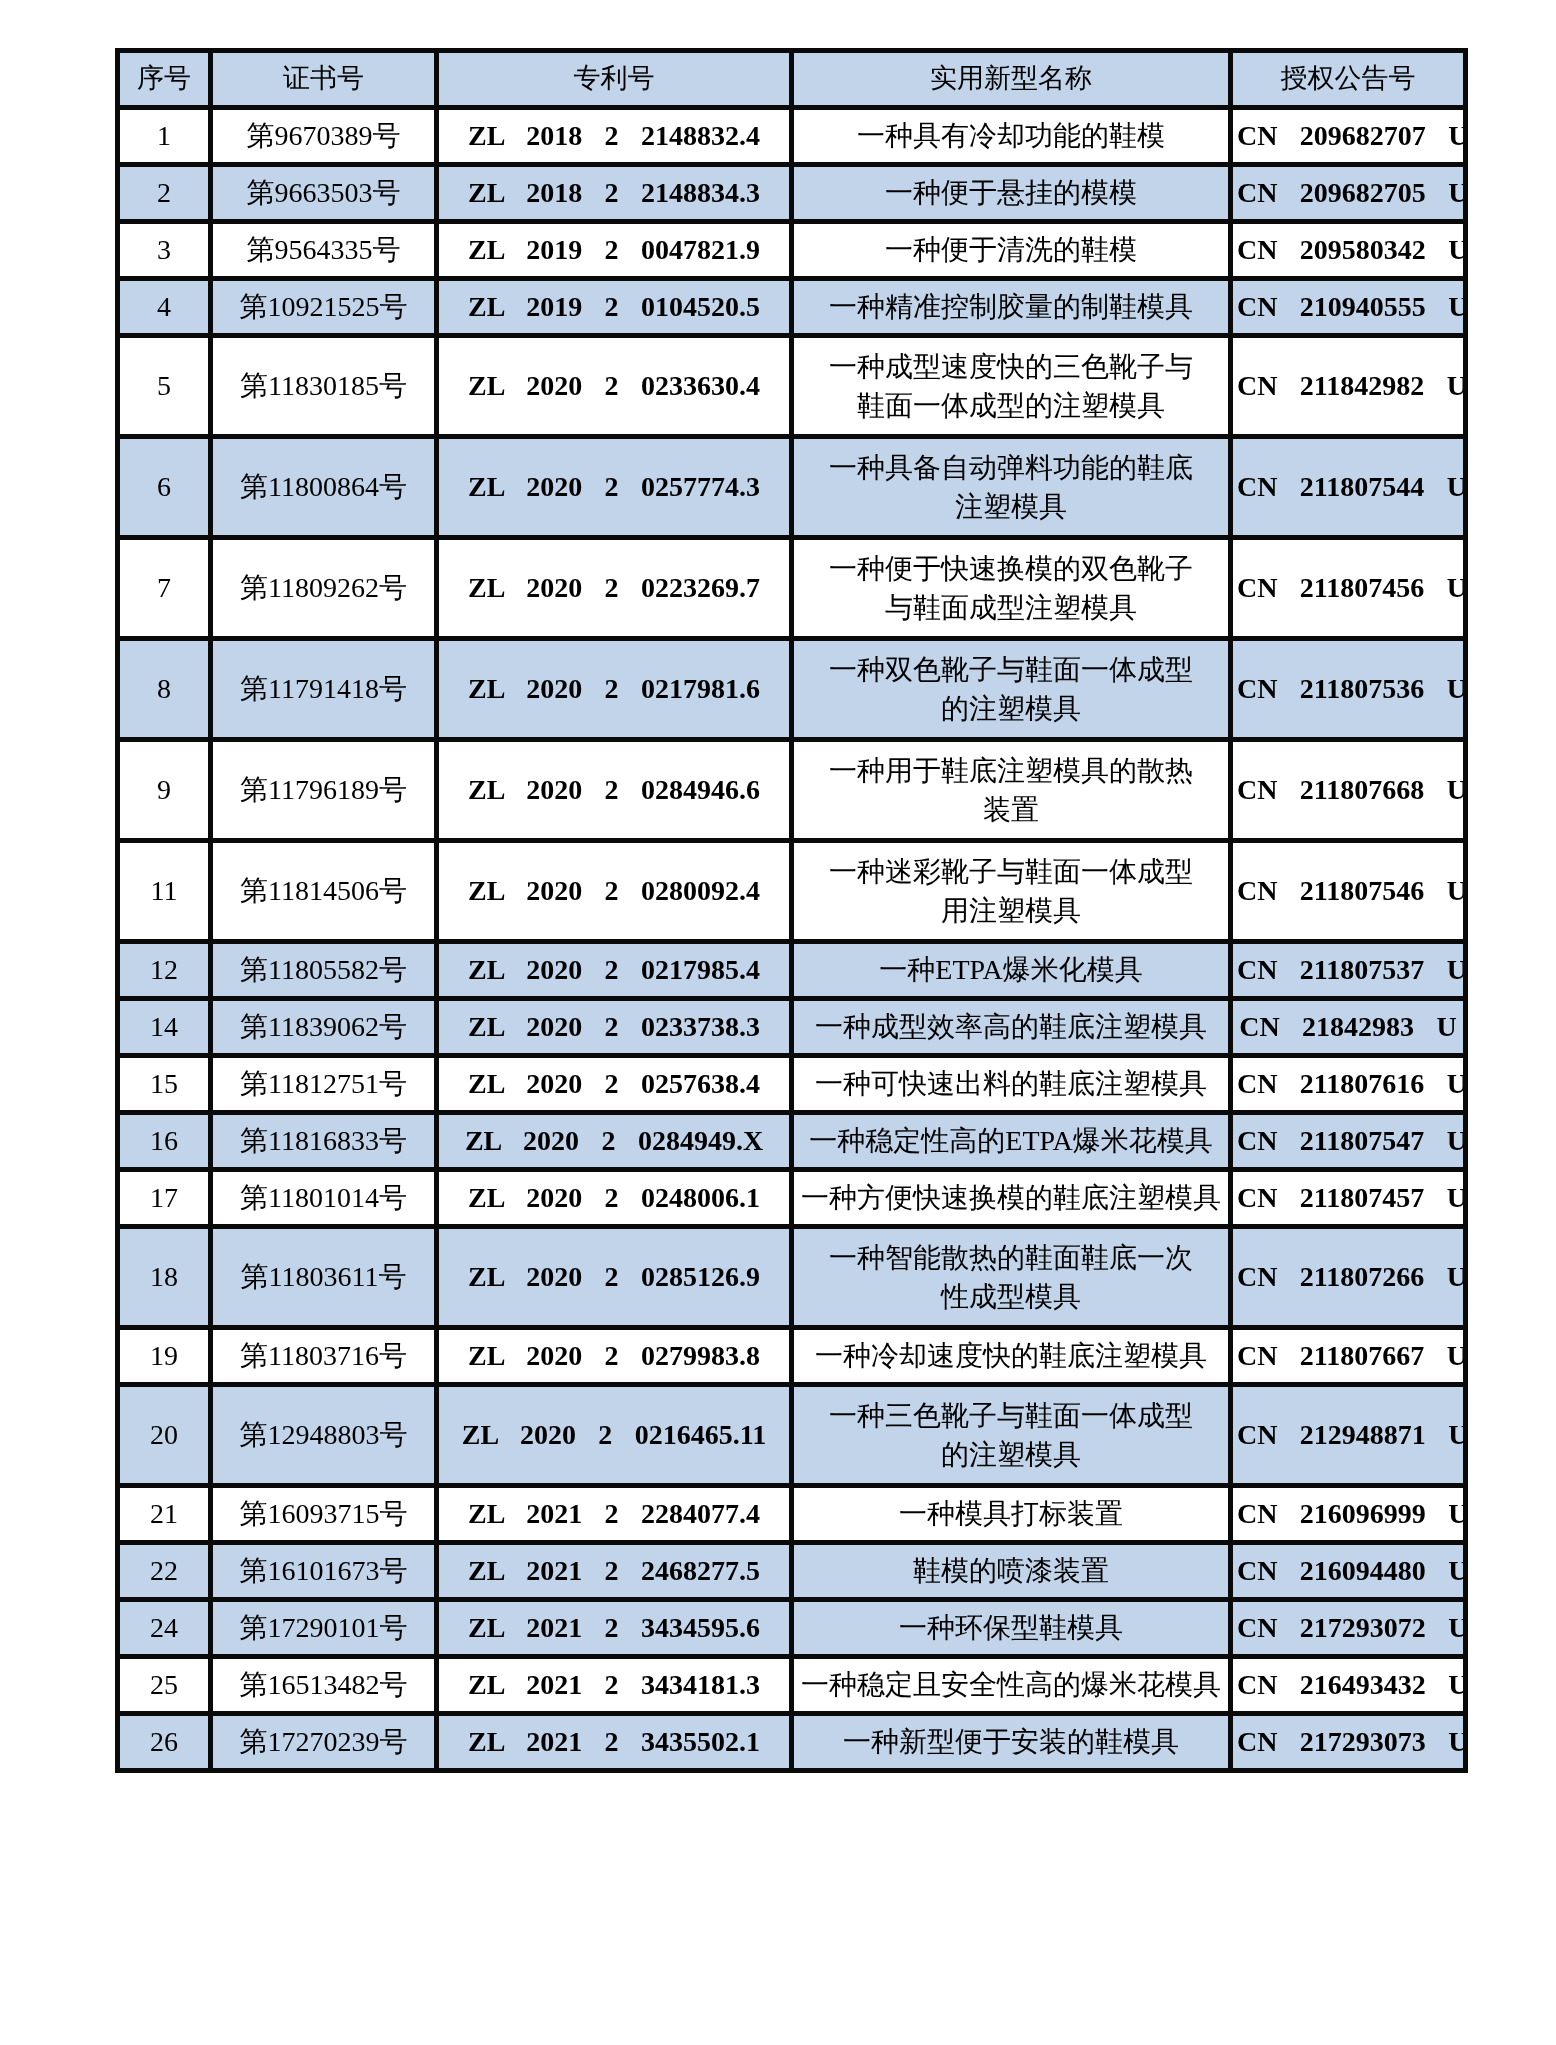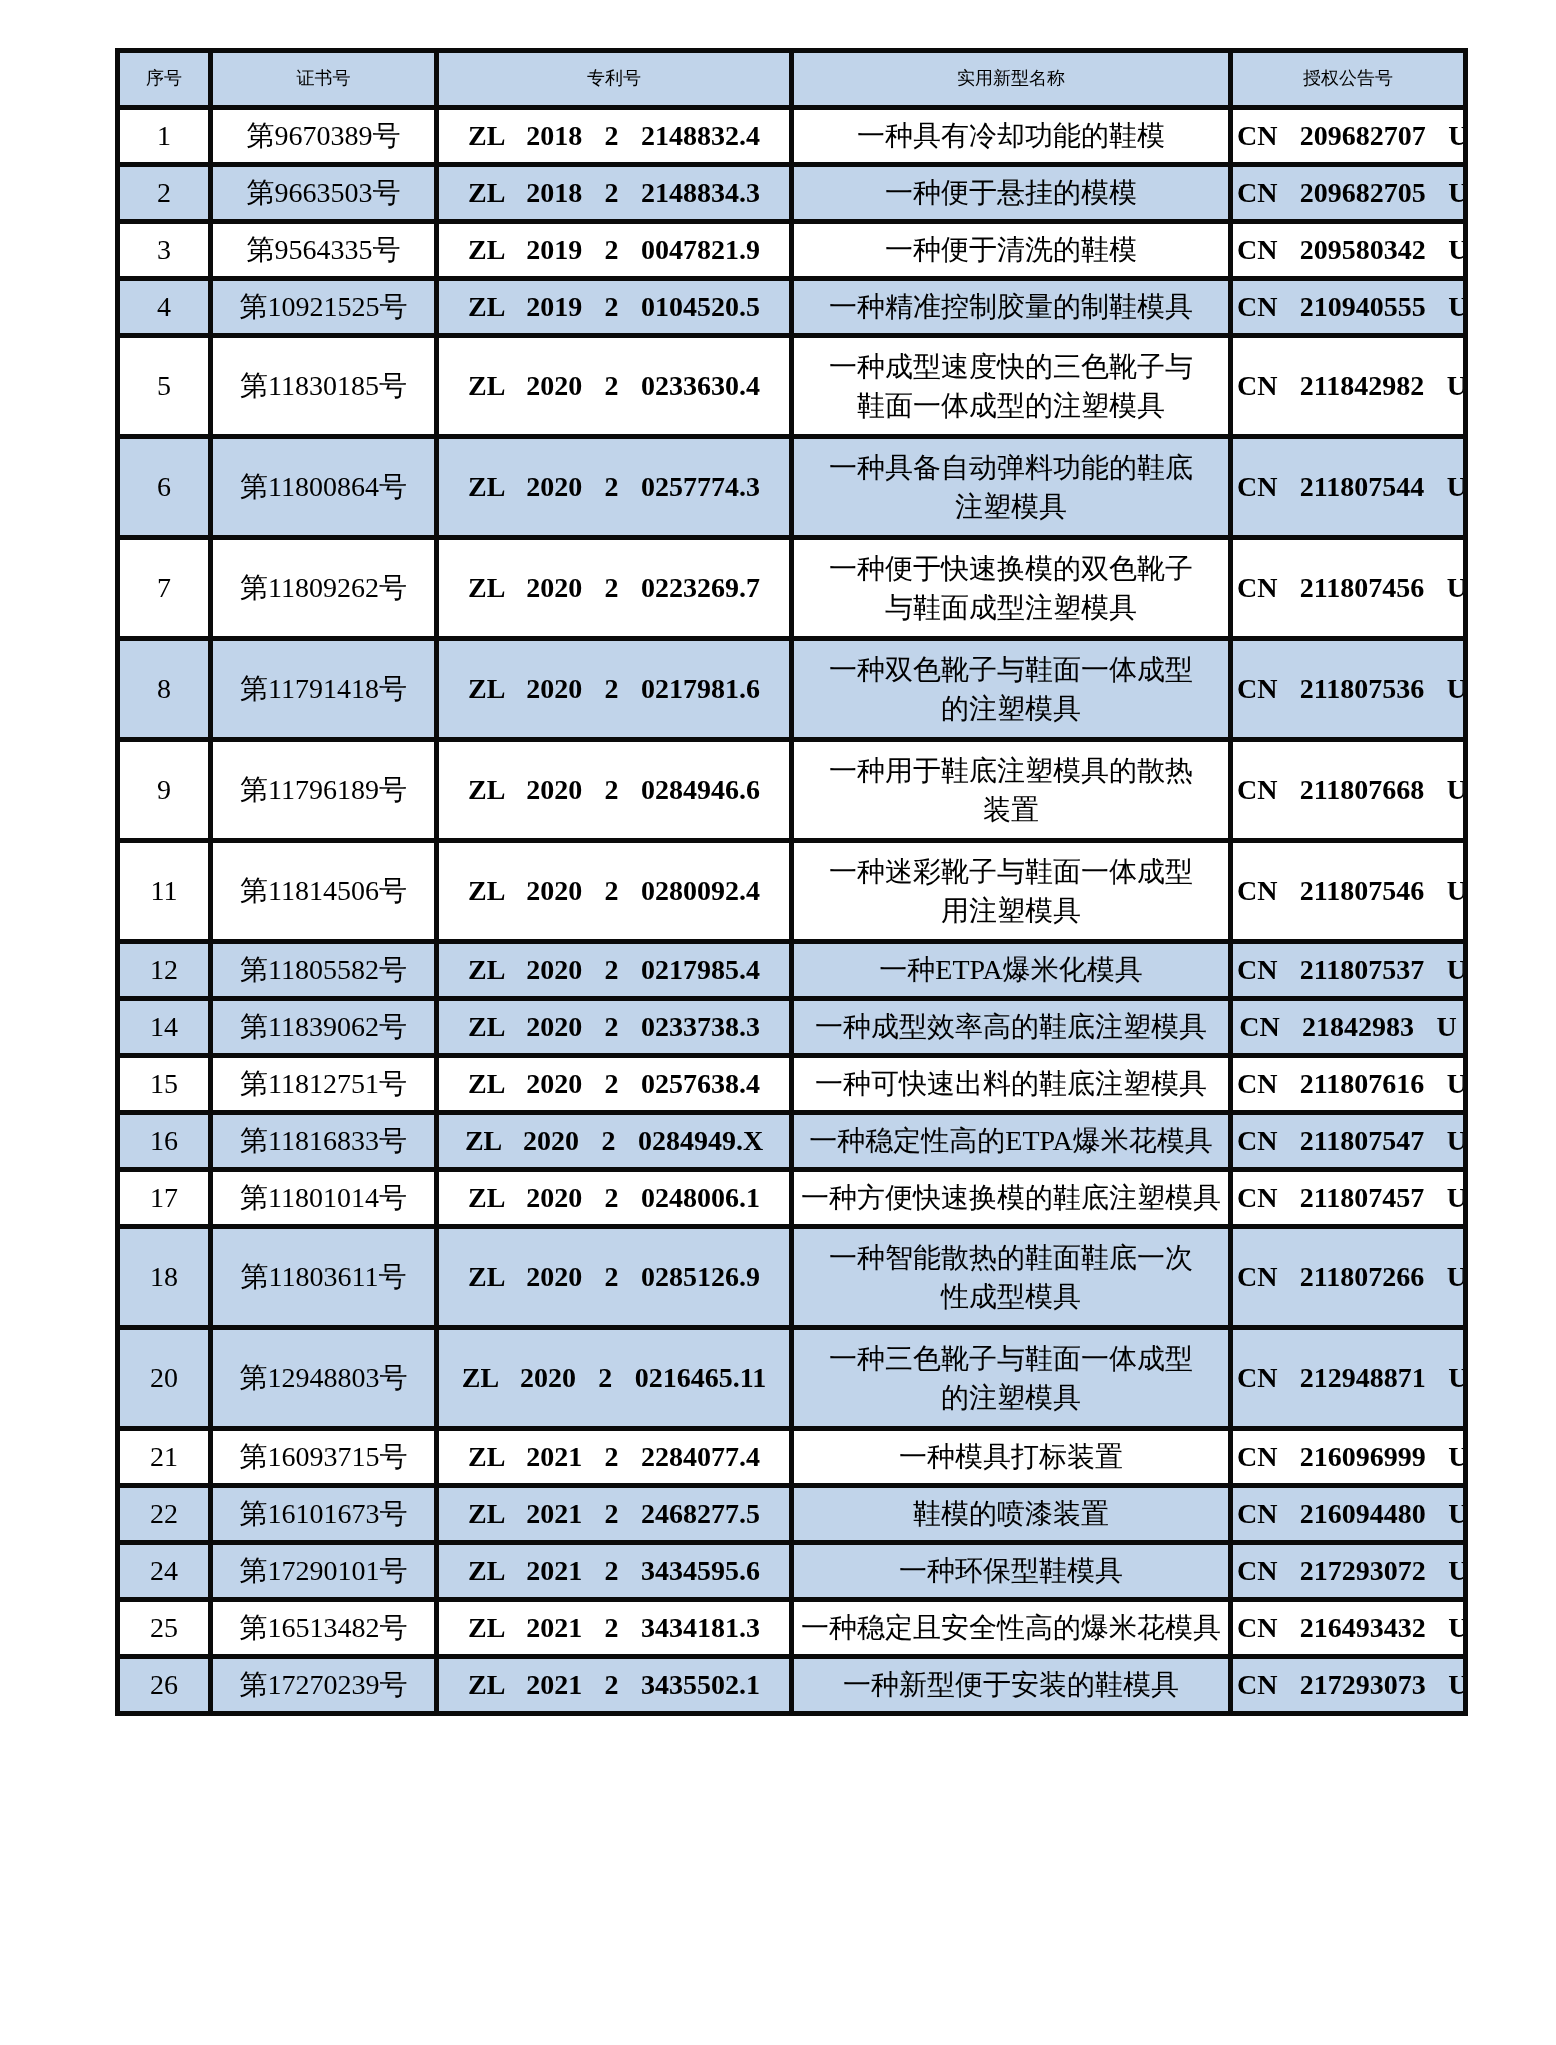--- a/index.html
+++ b/index.html
@@ -27,21 +27,21 @@
     vertical-align: middle;
     padding: 0 4px;
     font-size: 28px;
     line-height: 1.4;
     overflow: hidden;
   }
   table.patent-table th {
     font-weight: 400;
     height: 52px;
     background: var(--shaded-color, #c1d4ea);
-    font-size: 18px;
+    font-size: 27px;
   }
   table.patent-table tr {
     height: 57px;
     background: #ffffff;
   }
   table.patent-table tr.tall {
     height: 101px;
   }
   table.patent-table tr.shaded td {
     background: var(--shaded-color, #c1d4ea);
@@ -194,20 +194,27 @@
           <td class="col-cn">CN 211807457 U</td>
         </tr>
         <tr class="shaded tall">
           <td class="col-no">18</td>
           <td class="col-cert">第11803611号</td>
           <td class="col-patent">ZL 2020 2 0285126.9</td>
           <td class="col-name">一种智能散热的鞋面鞋底一次
 性成型模具</td>
           <td class="col-cn">CN 211807266 U</td>
         </tr>
+        <tr>
+          <td class="col-no">19</td>
+          <td class="col-cert">第11803716号</td>
+          <td class="col-patent">ZL 2020 2 0279983.8</td>
+          <td class="col-name">一种冷却速度快的鞋底注塑模具</td>
+          <td class="col-cn">CN 211807667 U</td>
+        </tr>
         <tr class="shaded tall">
           <td class="col-no">20</td>
           <td class="col-cert">第12948803号</td>
           <td class="col-patent">ZL 2020 2 0216465.11</td>
           <td class="col-name">一种三色靴子与鞋面一体成型
 的注塑模具</td>
           <td class="col-cn">CN 212948871 U</td>
         </tr>
         <tr>
           <td class="col-no">21</td>

